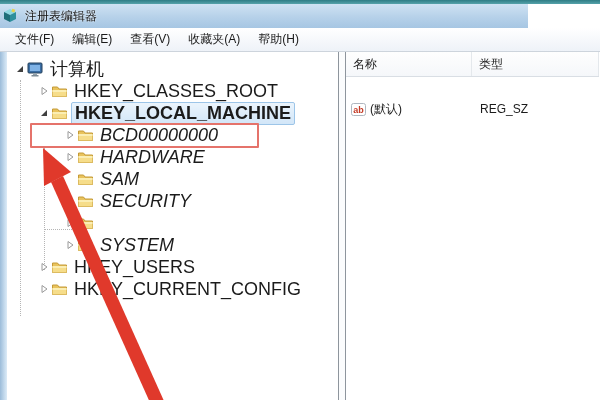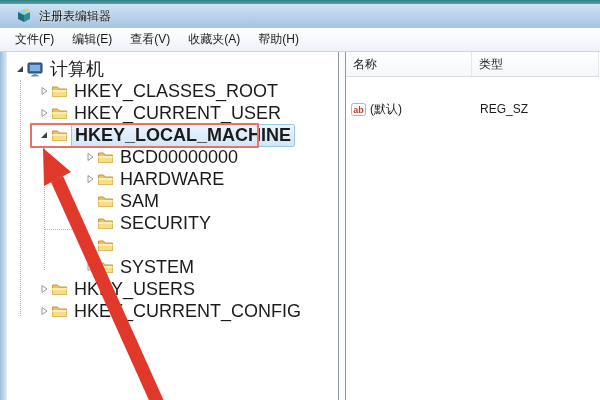--- a/index.html
+++ b/index.html
@@ -5,23 +5,23 @@
   * { box-sizing: border-box; }
   html,body { margin:0; padding:0; }
   body {
     width:600px; height:400px; position:relative; overflow:hidden;
     font-family:"Liberation Sans", sans-serif; font-size:12px; color:#1b1b1b;
     background:#ffffff;
   }
   
   .titlebar-top { position:absolute; left:0; top:0; width:600px; height:4px;
     background:linear-gradient(#2f7d85,#56a3ab); }
-  .titlebar { position:absolute; left:0; top:4px; width:600px; height:24px;
+  .titlebar { position:absolute; left:0; top:4px; width:528px; height:24px;
     background:linear-gradient(#cfe2f3 0%, #b6d1e9 55%, #a6c6e3 100%);
-    display:flex; align-items:center; padding-left:16px;text-align:center; }
+    display:flex; align-items:center; padding-left:2px;text-align:center; }
   .titlebar .app-icon { width:16px; height:16px; margin-right:7px; flex:0 0 auto; }
   .title-text { font-size:12px; color:#111; text-shadow:0 0 2px #ffffff; }
   .menubar { position:absolute; left:0; top:28px; width:600px; height:24px;
     background:linear-gradient(#ffffff,#eef2f8);
     border-bottom:1px solid #cdd4dc; display:flex; align-items:center; padding-left:6px; }
   .menu-item { padding:3px 9px; color:#1b1b1b; cursor:default; }
   .left-frame { position:absolute; left:0; top:52px; width:7px; height:348px;
     background:linear-gradient(90deg,#9cbcd9,#c3d9ec 60%,#dcebf7); }
   
   .tree-panel { position:absolute; left:7px; top:52px; width:332px; height:348px;
@@ -31,21 +31,21 @@
     justify-content:center; flex:0 0 auto; }
   .tree-row .node-icon { width:18px; height:16px; display:flex; align-items:center;
     justify-content:center; flex:0 0 auto; margin-right:3px; }
   .tree-label { white-space:nowrap; padding:1px 3px; font-size:18px; }
   .tree-label.selected {
     background:linear-gradient(#ebf4fc,#d2e6f8);
     border:1px solid #9dc5e8; border-radius:2px; padding:0 3px;font-weight:bold;
   }
   .d0 { padding-left:6px; }
   .d1 { padding-left:30px; }
-  .d2 { padding-left:76px; }
+  .d2 { padding-left:56px;font-style:italic; }
   .connector { position:absolute; border-left:1px dotted #b5b5b5; width:0; }
   .connector-h { position:absolute; border-top:1px dotted #b5b5b5; height:0; }
   
   .splitter { position:absolute; left:339px; top:52px; width:6px; height:348px; background:#fbfcfd; }
   .list-panel { position:absolute; left:345px; top:52px; width:254px; height:348px;
     background:#ffffff; border-left:1px solid #8e959d; }
   .list-header { display:flex; height:25px; background:linear-gradient(#fefefe,#f5f7fa);
     border-bottom:1px solid #d9dee4; }
   .hcell { display:flex; align-items:center; padding-left:7px;
     border-right:1px solid #e4e8ec; color:#1b1b1b; }
@@ -113,35 +113,20 @@
           </svg>
         </span>
         <span class="node-icon">
           <svg width="17" height="14" viewBox="0 0 17 14">
             <path d="M1.5,3 L6.5,3 L8,5 L15.5,5 L15.5,12.5 L1.5,12.5 Z" fill="#e9c35c" stroke="#c49a37" stroke-width="1"></path>
             <path d="M1.5,6 L15.5,6 L15.5,12.5 L1.5,12.5 Z" fill="#f6dd8a"></path>
             <path d="M1.5,6 L15.5,6 L15.5,8 L1.5,8 Z" fill="#fbeeb4"></path>
           </svg>
         </span>
         <span class="tree-label">HKEY_CLASSES_ROOT</span>
-      </div>
-      <div class="tree-row d1">
-        <span class="expander">
-          <svg width="10" height="10" viewBox="0 0 10 10">
-            <polygon points="3,1.5 8,5 3,8.5" fill="#ffffff" stroke="#9a9a9a"></polygon>
-          </svg>
-        </span>
-        <span class="node-icon">
-          <svg width="17" height="14" viewBox="0 0 17 14">
-            <path d="M1.5,3 L6.5,3 L8,5 L15.5,5 L15.5,12.5 L1.5,12.5 Z" fill="#e9c35c" stroke="#c49a37" stroke-width="1"></path>
-            <path d="M1.5,6 L15.5,6 L15.5,12.5 L1.5,12.5 Z" fill="#f6dd8a"></path>
-            <path d="M1.5,6 L15.5,6 L15.5,8 L1.5,8 Z" fill="#fbeeb4"></path>
-          </svg>
-        </span>
-        <span class="tree-label">HKEY_CURRENT_USER</span>
       </div>
       <div class="tree-row d1">
         <span class="expander">
           <svg width="10" height="10" viewBox="0 0 10 10">
             <polygon points="8,2 8,8 2,8" fill="#404040"></polygon>
           </svg>
         </span>
         <span class="node-icon">
           <svg width="17" height="14" viewBox="0 0 17 14">
             <path d="M1.5,3 L6.5,3 L8,5 L15.5,5 L15.5,12.5 L1.5,12.5 Z" fill="#e9c35c" stroke="#c49a37" stroke-width="1"></path>

